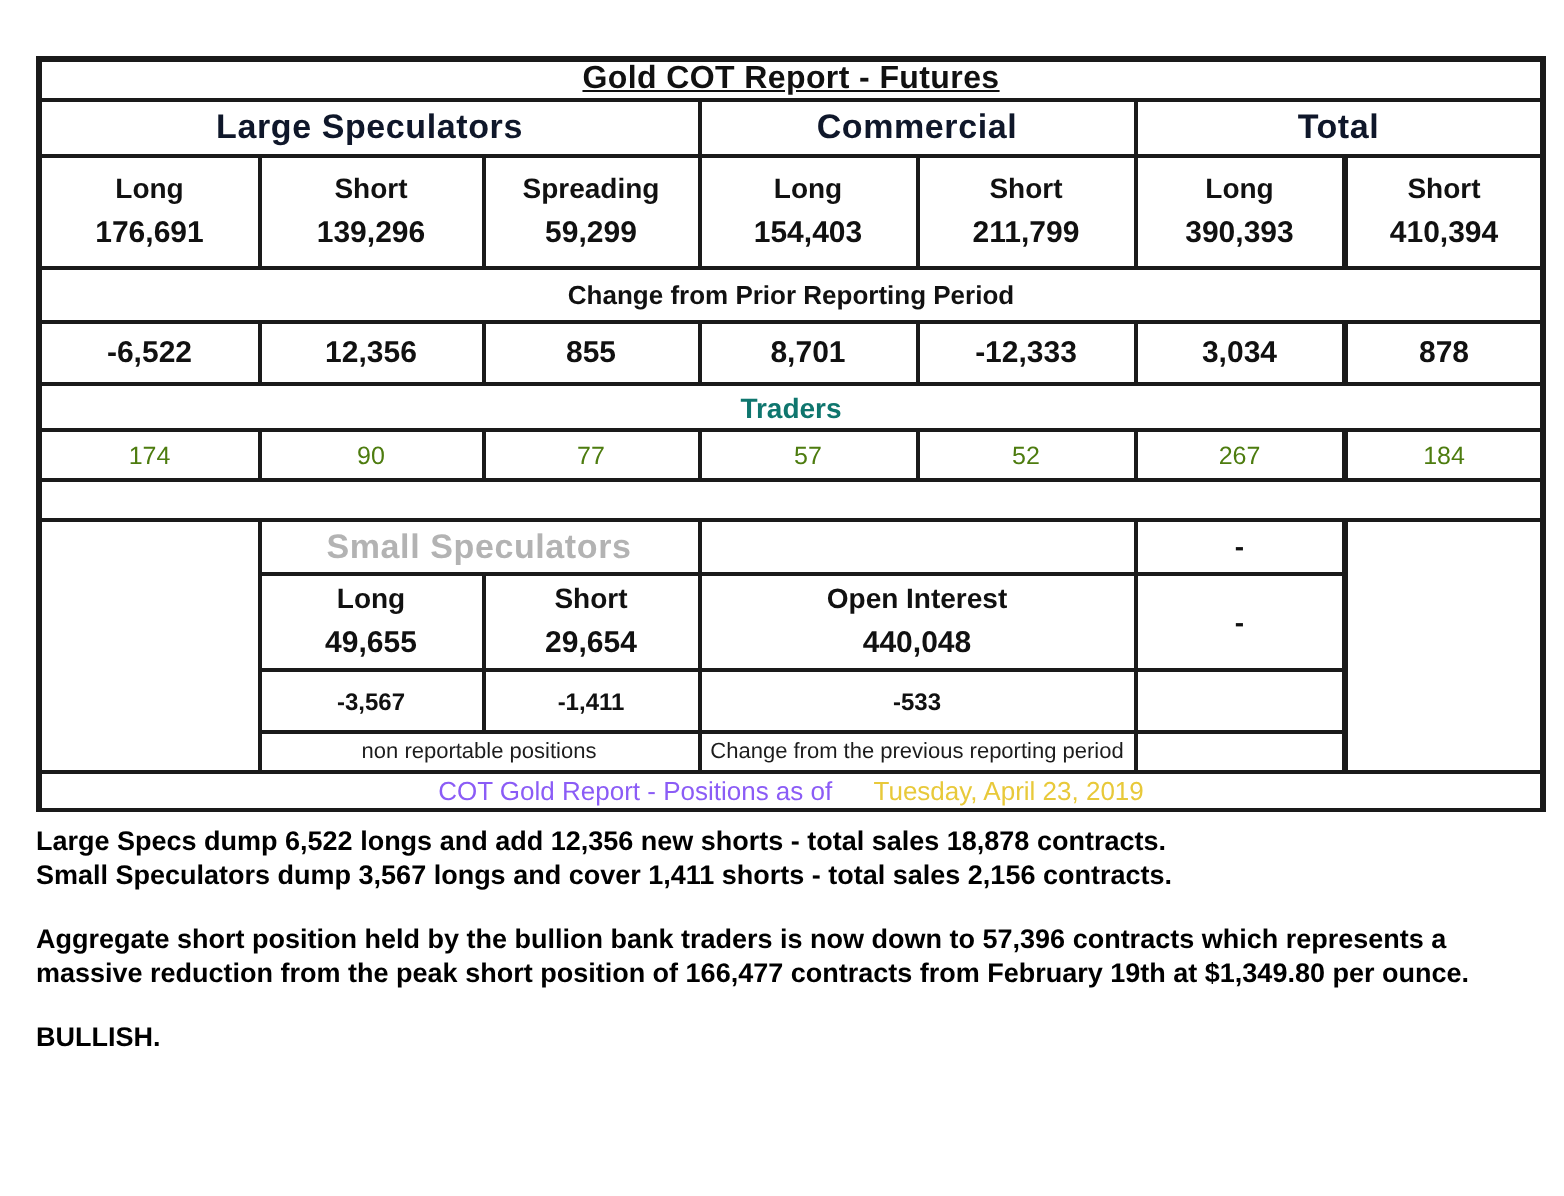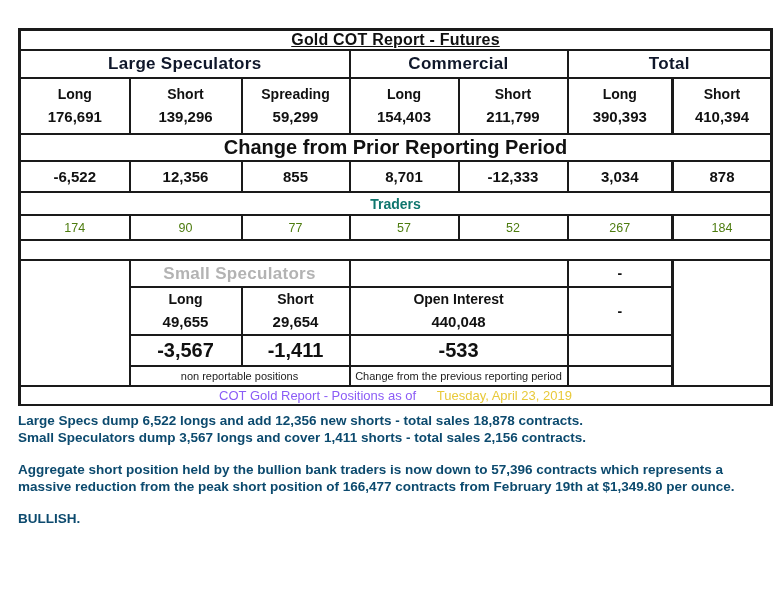--- a/index.html
+++ b/index.html
@@ -55,21 +55,21 @@
     line-height: 22px;
   }
   .val {
     font-weight: bold;
     font-size: 15px;
     line-height: 24px;
   }
   .row-band td {
     height: 25px;
     font-weight: bold;
-    font-size: 20px;
+    font-size: 13px;
   }
   .row-band.gray td {
     height: 21px;
     color: #0f766e;
     font-size: 14px;
   }
   .row-change td {
     height: 29px;
     font-weight: bold;
     font-size: 15px;
@@ -85,21 +85,21 @@
   .ss-label {
     font-weight: bold;
     font-size: 17px;
     color: #b3b3b3;
     letter-spacing: 0.3px;
   }
   .row-ss-headvals td { height: 41px; }
   .row-ss-change td {
     height: 29px;
     font-weight: bold;
-    font-size: 20px;
+    font-size: 12px;
   }
   .row-captions td {
     height: 18px;
     font-weight: normal;
     font-size: 11px;
     color: #1c1c1c;
   }
   .row-footer td {
     height: 17px;
     border-top: 3px solid #1a1a1a;
@@ -121,21 +121,21 @@
     font-size: 14px;
   }
   .thickL { border-left: 3px solid #1a1a1a !important; }
   
   .commentary {
     width: 752px;
     margin-top: 7px;
     font-weight: bold;
     font-size: 13.5px;
     line-height: 16.5px;
-    color: #0c4a6e;
+    color: #000000;
   }
   .commentary .para { margin: 0 0 16px 0; }
   .commentary .line { white-space: nowrap; }
   .commentary .wrap { white-space: normal; }
 </style>
 </head>
 <body>
 
 <div class="page">
 

